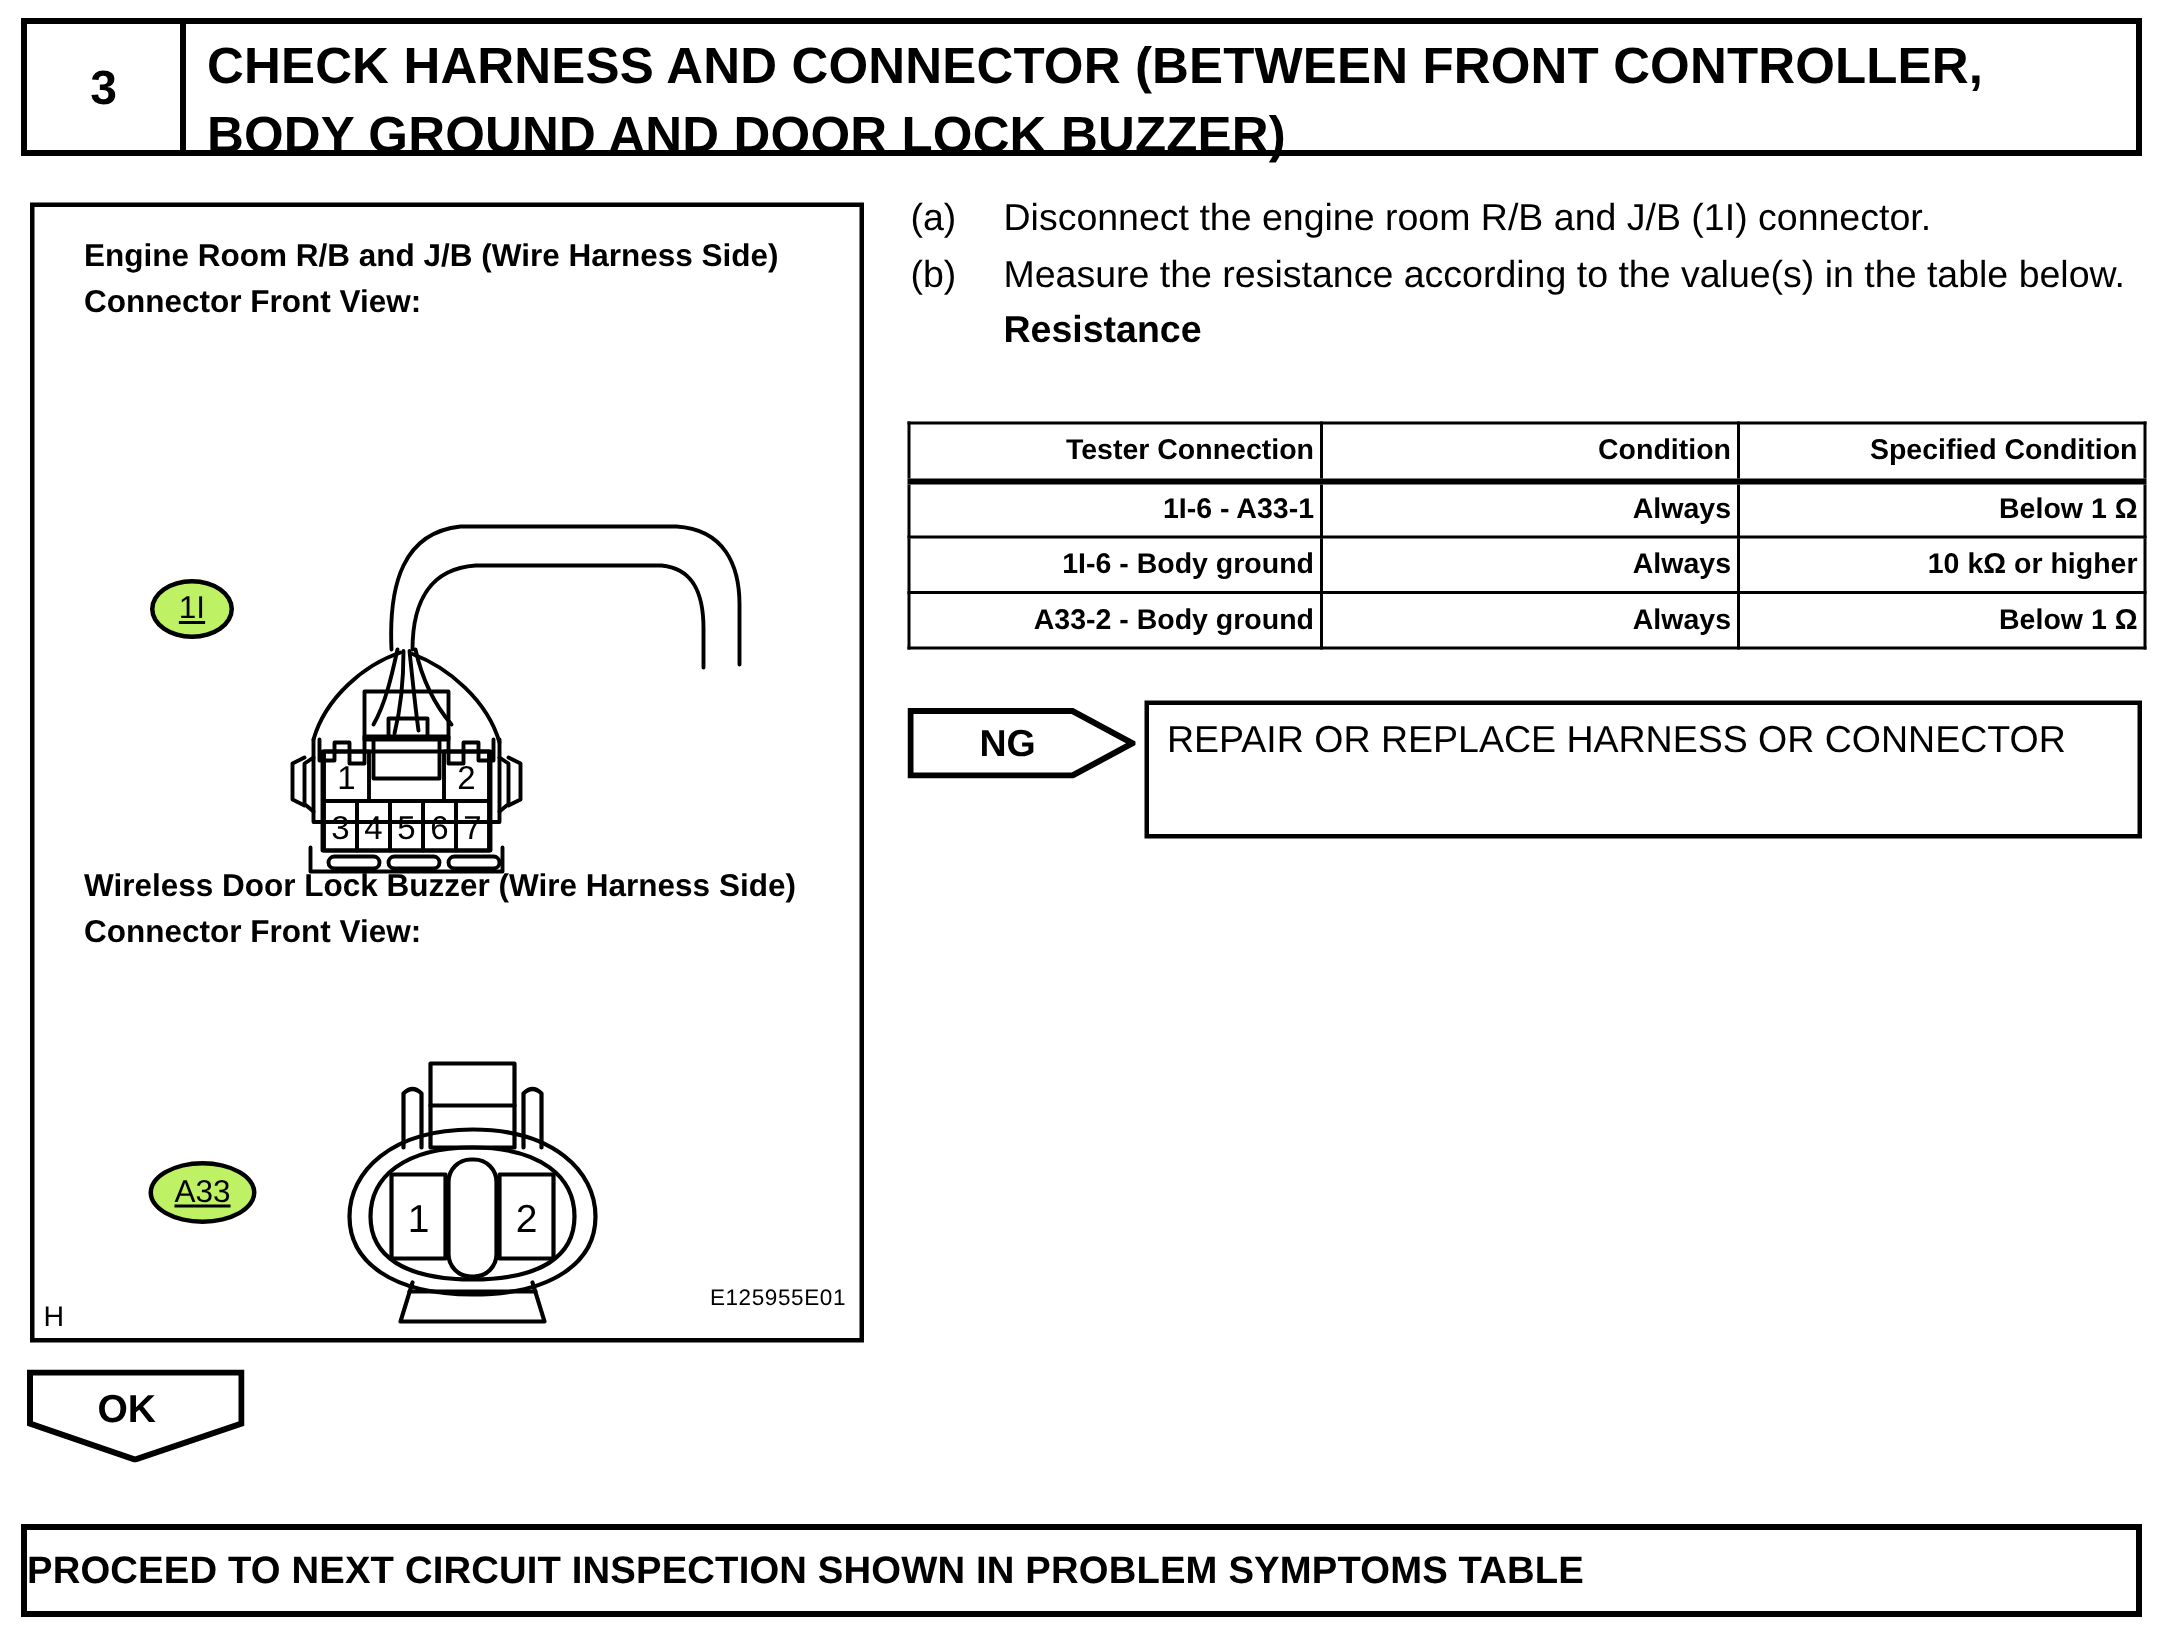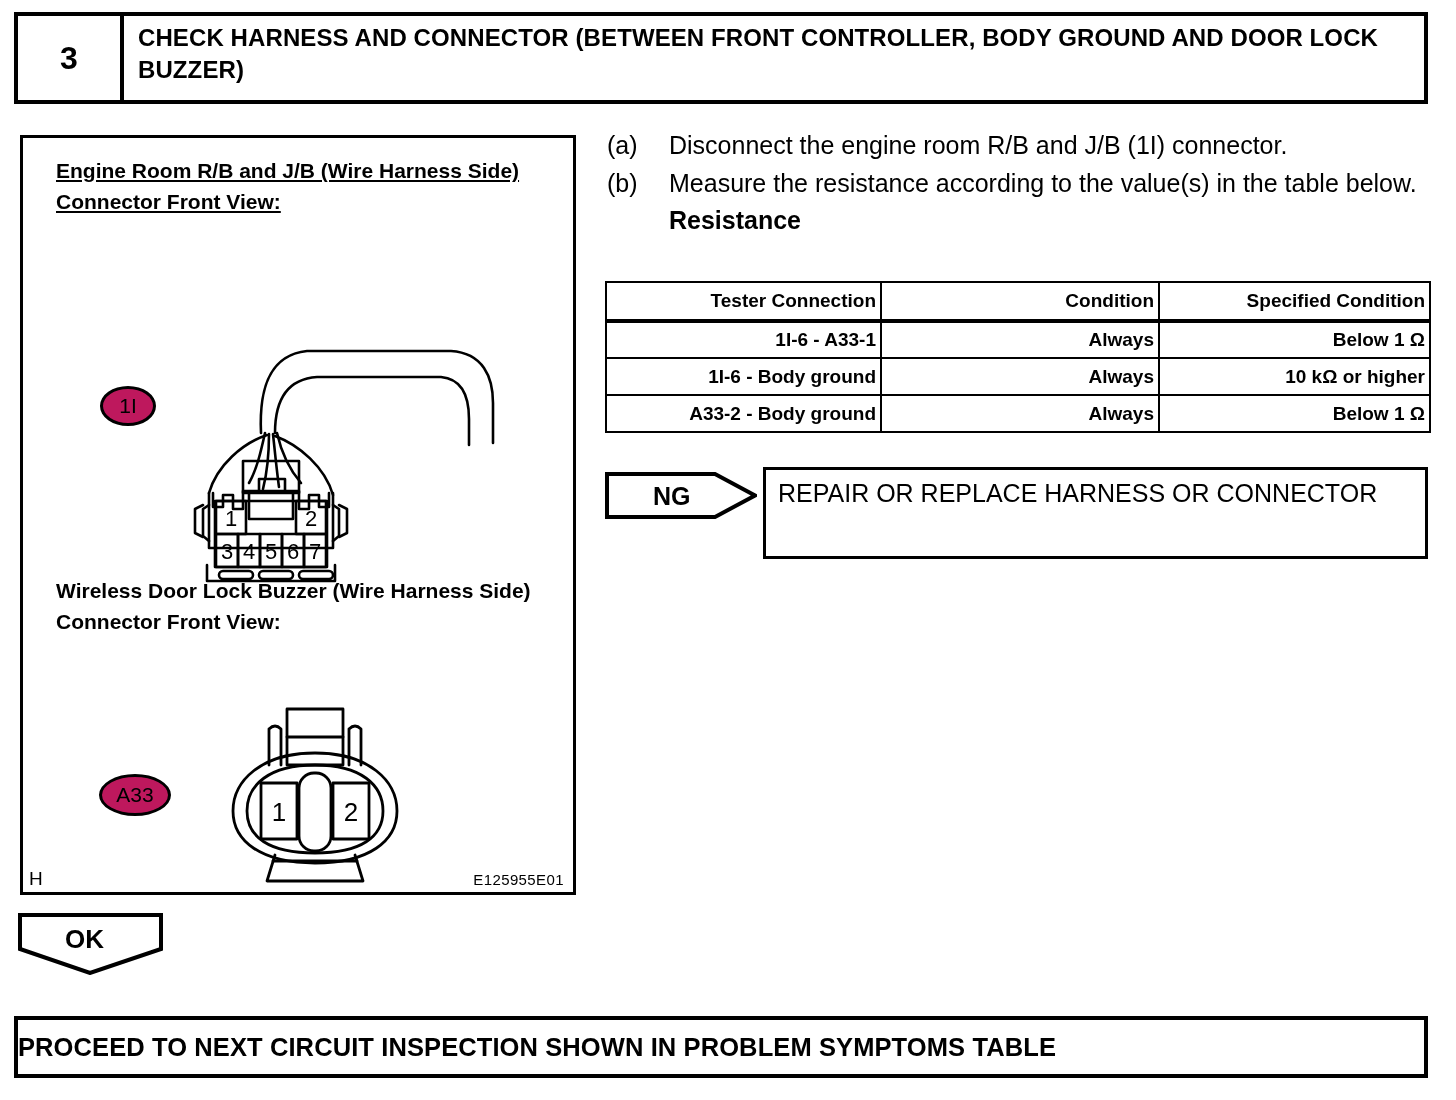--- a/index.html
+++ b/index.html
@@ -26,65 +26,66 @@
   }
   #step-number-cell {
     width: 106px;
     border-right: 4px solid #000;
     display: flex; align-items: center; justify-content: center;
     font-size: 32px; font-weight: bold;
   }
   #step-title-cell {
     flex: 1;
     padding: 6px 0 12px 14px;
-    font-size: 24px; font-weight: bold;
+    font-size: 34px; font-weight: bold;
     line-height: 1.35;
     letter-spacing: 0.1px;
   }
 
   
   #figure-panel {
     position: absolute;
     left: 20px; top: 135px;
     width: 556px; height: 760px;
     border: 3px solid #000;
     background: #fff;
   }
   .fig-caption {
     position: absolute;
     left: 33px;
     font-size: 21px; font-weight: bold;
     line-height: 1.48;
     width: 500px;
   }
-  #caption-1 { top: 17px; text-decoration: underline; }
+  #caption-1 { top: 17px; }
   #caption-2 { top: 437px; }
 
   .conn-tag {
     position: absolute;
     border: 3px solid #000;
     border-radius: 50%;
     display: flex; align-items: center; justify-content: center;
     font-size: 21px;
-    background: #be185d;
+    background: #bef264;
+    text-decoration: underline;
   }
   #tag-1i  { left: 77px;  top: 248px; width: 56px; height: 40px; }
   #tag-a33 { left: 76px;  top: 636px; width: 72px; height: 42px; }
 
   #svg-conn-1i  { position: absolute; left: 160px; top: 155px; }
   #svg-conn-a33 { position: absolute; left: 200px; top: 565px; }
 
   #fig-letter {
     position: absolute;
     left: 6px; bottom: 2px;
     font-size: 19px;
   }
   #fig-code {
     position: absolute;
-    right: 9px; bottom: 4px;
+    right: 9px; bottom: 18px;
     font-size: 15px;
     letter-spacing: 0.4px;
     font-family: "Liberation Sans", sans-serif;
   }
 
   
   #steps-list {
     position: absolute;
     left: 607px; top: 128px;
     width: 830px;

